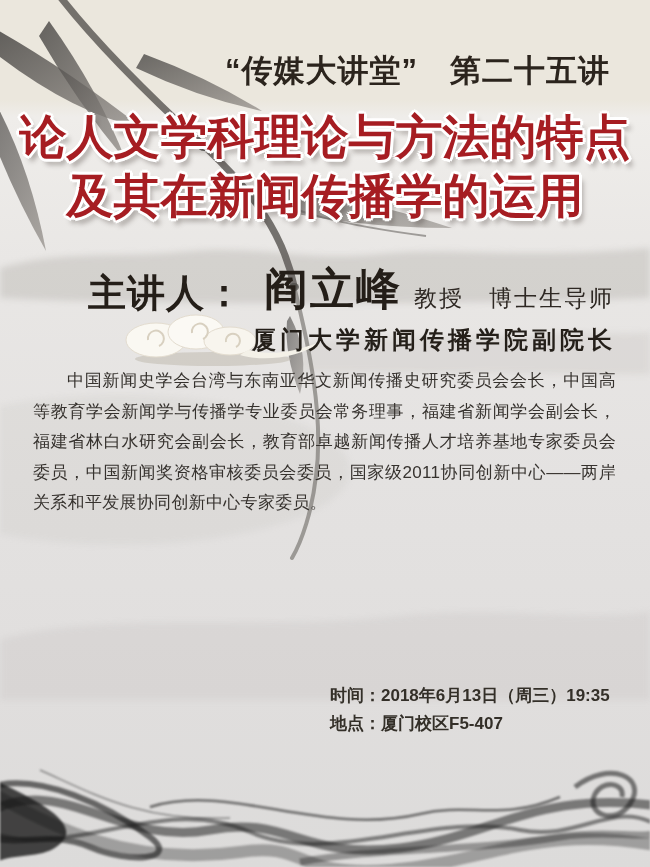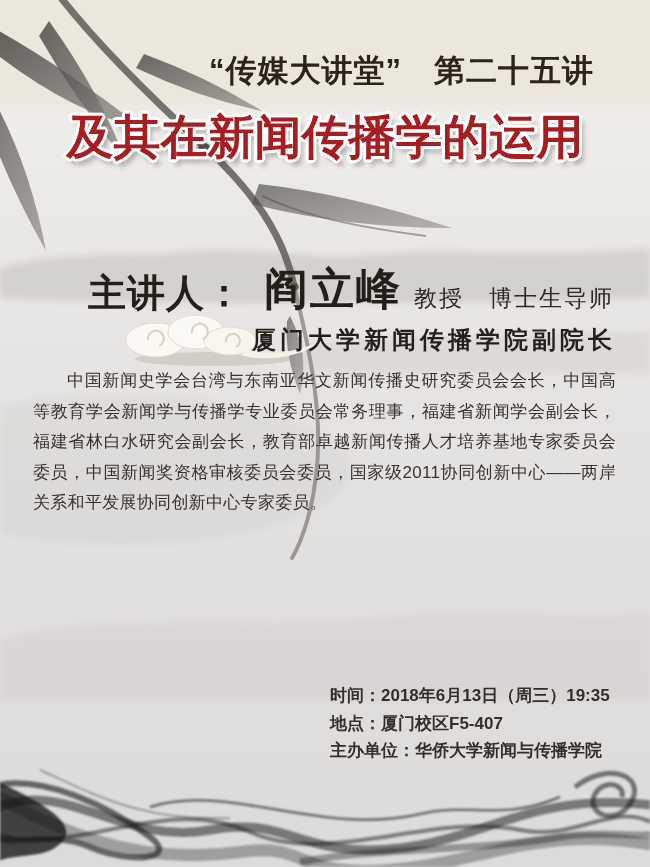--- a/index.html
+++ b/index.html
@@ -11,21 +11,21 @@
       #efedea 13.5%, #e9e7e5 30%,
       #e4e2e1 55%, #e0dedd 80%, #dcdbda 100%);
   }
   svg{display:block;}
   
   .mountains{position:absolute;left:0;top:0;width:650px;height:867px;filter:blur(3px);}
   
   .bamboo{position:absolute;left:-6px;top:-4px;width:470px;height:590px;pointer-events:none;}
   
   .series{
-    position:absolute;top:50px;left:0;right:56px;text-align:right;
+    position:absolute;top:50px;left:0;right:40px;text-align:right;
     font-size:31px;font-weight:800;color:#2b241d;letter-spacing:1px;
     font-family:"Liberation Sans","DejaVu Sans",sans-serif;
   }
   
   .main-title{
     position:absolute;top:108px;left:0;width:650px;text-align:center;
     font-family:"Liberation Serif","DejaVu Serif",serif;
     font-weight:bold;font-size:47px;line-height:59px;color:#a61d22;
     text-shadow:
       -3px 0 0 #fff, 3px 0 0 #fff, 0 -3px 0 #fff, 0 3px 0 #fff,
@@ -99,20 +99,21 @@
     <path d="M150,58 Q215,82 268,115 Q205,102 142,72 Z" fill="url(#leafG)" opacity="0.75"></path>
     <path d="M265,188 Q355,198 458,232 Q352,232 258,208 Z" fill="url(#leafG)" opacity="0.62"></path>
     <path d="M296,320 Q316,358 306,398 Q290,358 293,325 Z" fill="url(#leafG)" opacity="0.6"></path>
     <ellipse cx="210" cy="151" rx="6" ry="4" fill="#4a4845" opacity="0.8"></ellipse>
     <ellipse cx="300" cy="291" rx="5" ry="4" fill="#4a4845" opacity="0.7"></ellipse>
   </svg>
 
   <div class="series">“传媒大讲堂”　第二十五讲</div>
 
   <div class="main-title">
+    <div>论人文学科理论与方法的特点</div>
     <div>及其在新闻传播学的运用</div>
   </div>
 
   <div class="speaker">
     <span class="label">主讲人：</span>
     <span class="name">阎立峰</span>
     <span class="titles">教授　博士生导师</span>
   </div>
 
   <svg class="cloud" viewBox="0 0 215 62" xmlns="http://www.w3.org/2000/svg">
@@ -128,21 +129,20 @@
 
   <div class="affiliation">厦门大学新闻传播学院副院长</div>
 
   <div class="bio">
     <p>中国新闻史学会台湾与东南亚华文新闻传播史研究委员会会长，中国高等教育学会新闻学与传播学专业委员会常务理事，福建省新闻学会副会长，福建省林白水研究会副会长，教育部卓越新闻传播人才培养基地专家委员会委员，中国新闻奖资格审核委员会委员，国家级2011协同创新中心——两岸关系和平发展协同创新中心专家委员。</p>
   </div>
 
   <div class="event">
     <div><span>时间：</span><span>2018年6月13日（周三）19:35</span></div>
     <div><span>地点：</span><span>厦门校区F5-407</span></div>
-    <div><span>主办单位：</span><span>华侨大学新闻与传播学院</span></div>
   </div>
 
   <svg class="smoke" viewBox="0 0 650 115" xmlns="http://www.w3.org/2000/svg">
     <path d="M-12,25 C30,45 85,70 60,92 C40,110 10,98 -12,115 Z" fill="#0d0d0d" opacity="0.75"></path>
     <path d="M-10,35 C40,20 110,55 150,85 C180,108 130,112 90,95 C50,78 20,95 -10,85" stroke="#151515" stroke-width="6" fill="none" opacity="0.6"></path>
     <path d="M-10,60 C60,20 120,95 210,78 C290,63 300,108 400,96 C490,86 540,35 665,55" stroke="#141414" stroke-width="9" fill="none" opacity="0.5"></path>
     <path d="M-10,80 C70,110 160,40 250,80 C330,115 430,60 520,78 C580,90 615,45 660,75" stroke="#1c1c1c" stroke-width="4" fill="none" opacity="0.5"></path>
     <path d="M-10,40 C50,75 130,115 240,100 C310,90 290,125 390,118 C490,110 540,70 665,95" stroke="#101010" stroke-width="12" fill="none" opacity="0.3"></path>
     <path d="M150,55 C230,30 320,85 420,62 C470,50 500,70 560,45" stroke="#222222" stroke-width="2.5" fill="none" opacity="0.6"></path>
     <path d="M575,35 C610,8 648,25 630,52 C615,74 585,62 595,42 C602,28 625,30 622,45" stroke="#1a1a1a" stroke-width="5" fill="none" opacity="0.55"></path>

